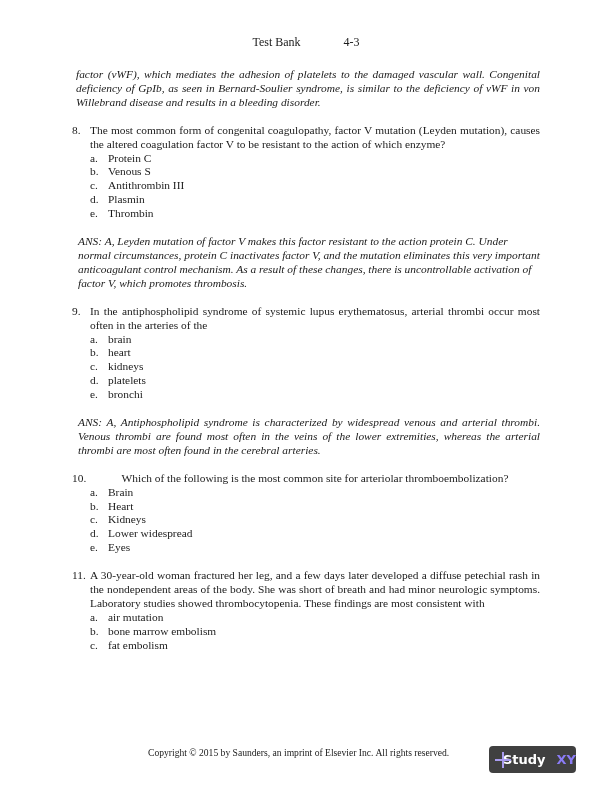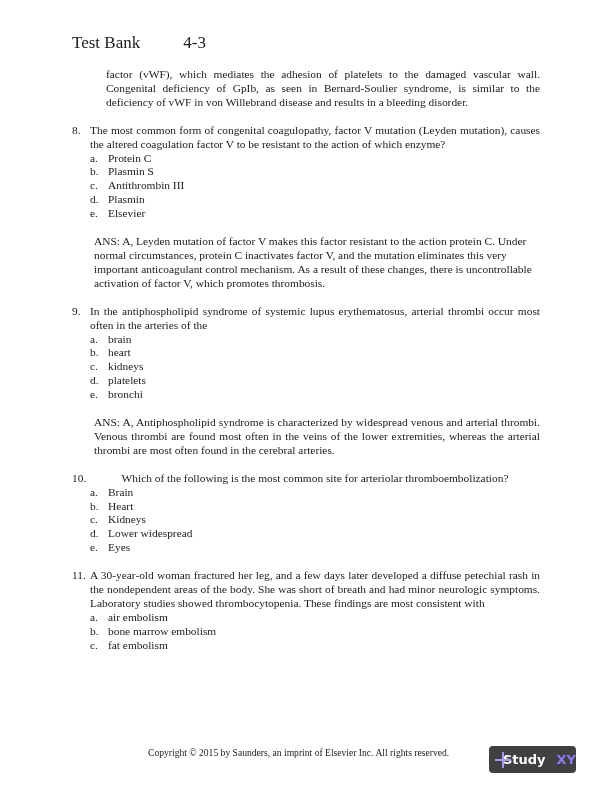--- a/index.html
+++ b/index.html
@@ -3,33 +3,33 @@
 <meta charset="utf-8">
 <style>
   html, body { margin: 0; padding: 0; background: #ffffff; }
   body {
     width: 612px; height: 792px; position: relative; overflow: hidden;
     font-family: "Liberation Serif", "DejaVu Serif", serif;
     color: #1a1a1a; font-size: 11.4px; line-height: 13.9px;
   }
   .header {
     position: absolute; top: 36px; left: 72px; right: 72px;
-    display: flex; justify-content: flex-start; font-size: 17px; gap: 43px;
+    display: flex; justify-content: center; font-size: 12px; gap: 43px;
   }
   .content { position: absolute; top: 68px; left: 72px; width: 468px; }
   .justify { text-align: justify; }
-  .cont-para { margin-left: 34px; text-align: justify; margin-bottom: 14px; }
+  .cont-para { margin-left: 4px; text-align: justify; margin-bottom: 14px; font-style: italic; }
   .question { margin-bottom: 14px; }
   .qstem { display: flex; }
   .qnum { width: 18px; flex: none; }
   .qtext { flex: 1; text-align: justify; }
   .options { margin-left: 18px; margin-top: 0; }
   .option { display: flex; }
   .olabel { width: 18px; flex: none; }
-  .answer { margin-left: 22px; margin-top: 14px; }
+  .answer { margin-left: 6px; margin-top: 14px; font-style: italic; }
   .answer.justify { text-align: justify; }
   .footer {
     position: absolute; top: 746px; left: 148px; font-size: 9.6px;
   }
   .badge {
     position: absolute; top: 746px; left: 489px; width: 87px; height: 27px;
     background: #404040; border-radius: 4px; display: flex; align-items: center;
     font-family: "DejaVu Sans", sans-serif; font-weight: bold; font-size: 13px;
     color: #ffffff;
   }
@@ -57,33 +57,33 @@
       <span class="qnum">8.</span>
       <span class="qtext">The most common form of congenital coagulopathy, factor V mutation (Leyden mutation), causes the altered coagulation factor V to be resistant to the action of which enzyme?</span>
     </div>
     <div class="options">
       <div class="option">
           <span class="olabel">a.</span>
           <span>Protein C</span>
         </div>
       <div class="option">
           <span class="olabel">b.</span>
-          <span>Plasmin S</span>
+          <span>Venous S</span>
         </div>
       <div class="option">
           <span class="olabel">c.</span>
           <span>Antithrombin III</span>
         </div>
       <div class="option">
           <span class="olabel">d.</span>
           <span>Plasmin</span>
         </div>
       <div class="option">
           <span class="olabel">e.</span>
-          <span>Elsevier</span>
+          <span>Thrombin</span>
         </div>
     </div>
     <div class="answer">ANS: A, Leyden mutation of factor V makes this factor resistant to the action protein C. Under normal circumstances, protein C inactivates factor V, and the mutation eliminates this very important anticoagulant control mechanism. As a result of these changes, there is uncontrollable activation of factor V, which promotes thrombosis.</div>
   </div>
 
   <div class="question">
     <div class="qstem">
       <span class="qnum">9.</span>
       <span class="qtext">In the antiphospholipid syndrome of systemic lupus erythematosus, arterial thrombi occur most often in the arteries of the</span>
     </div>
@@ -142,21 +142,21 @@
   </div>
 
   <div class="question">
     <div class="qstem">
       <span class="qnum">11.</span>
       <span class="qtext">A 30-year-old woman fractured her leg, and a few days later developed a diffuse petechial rash in the nondependent areas of the body. She was short of breath and had minor neurologic symptoms. Laboratory studies showed thrombocytopenia. These findings are most consistent with</span>
     </div>
     <div class="options">
       <div class="option">
           <span class="olabel">a.</span>
-          <span>air embolism</span>
+          <span>air mutation</span>
         </div>
       <div class="option">
           <span class="olabel">b.</span>
           <span>bone marrow embolism</span>
         </div>
       <div class="option">
           <span class="olabel">c.</span>
           <span>fat embolism</span>
         </div>
     </div>

